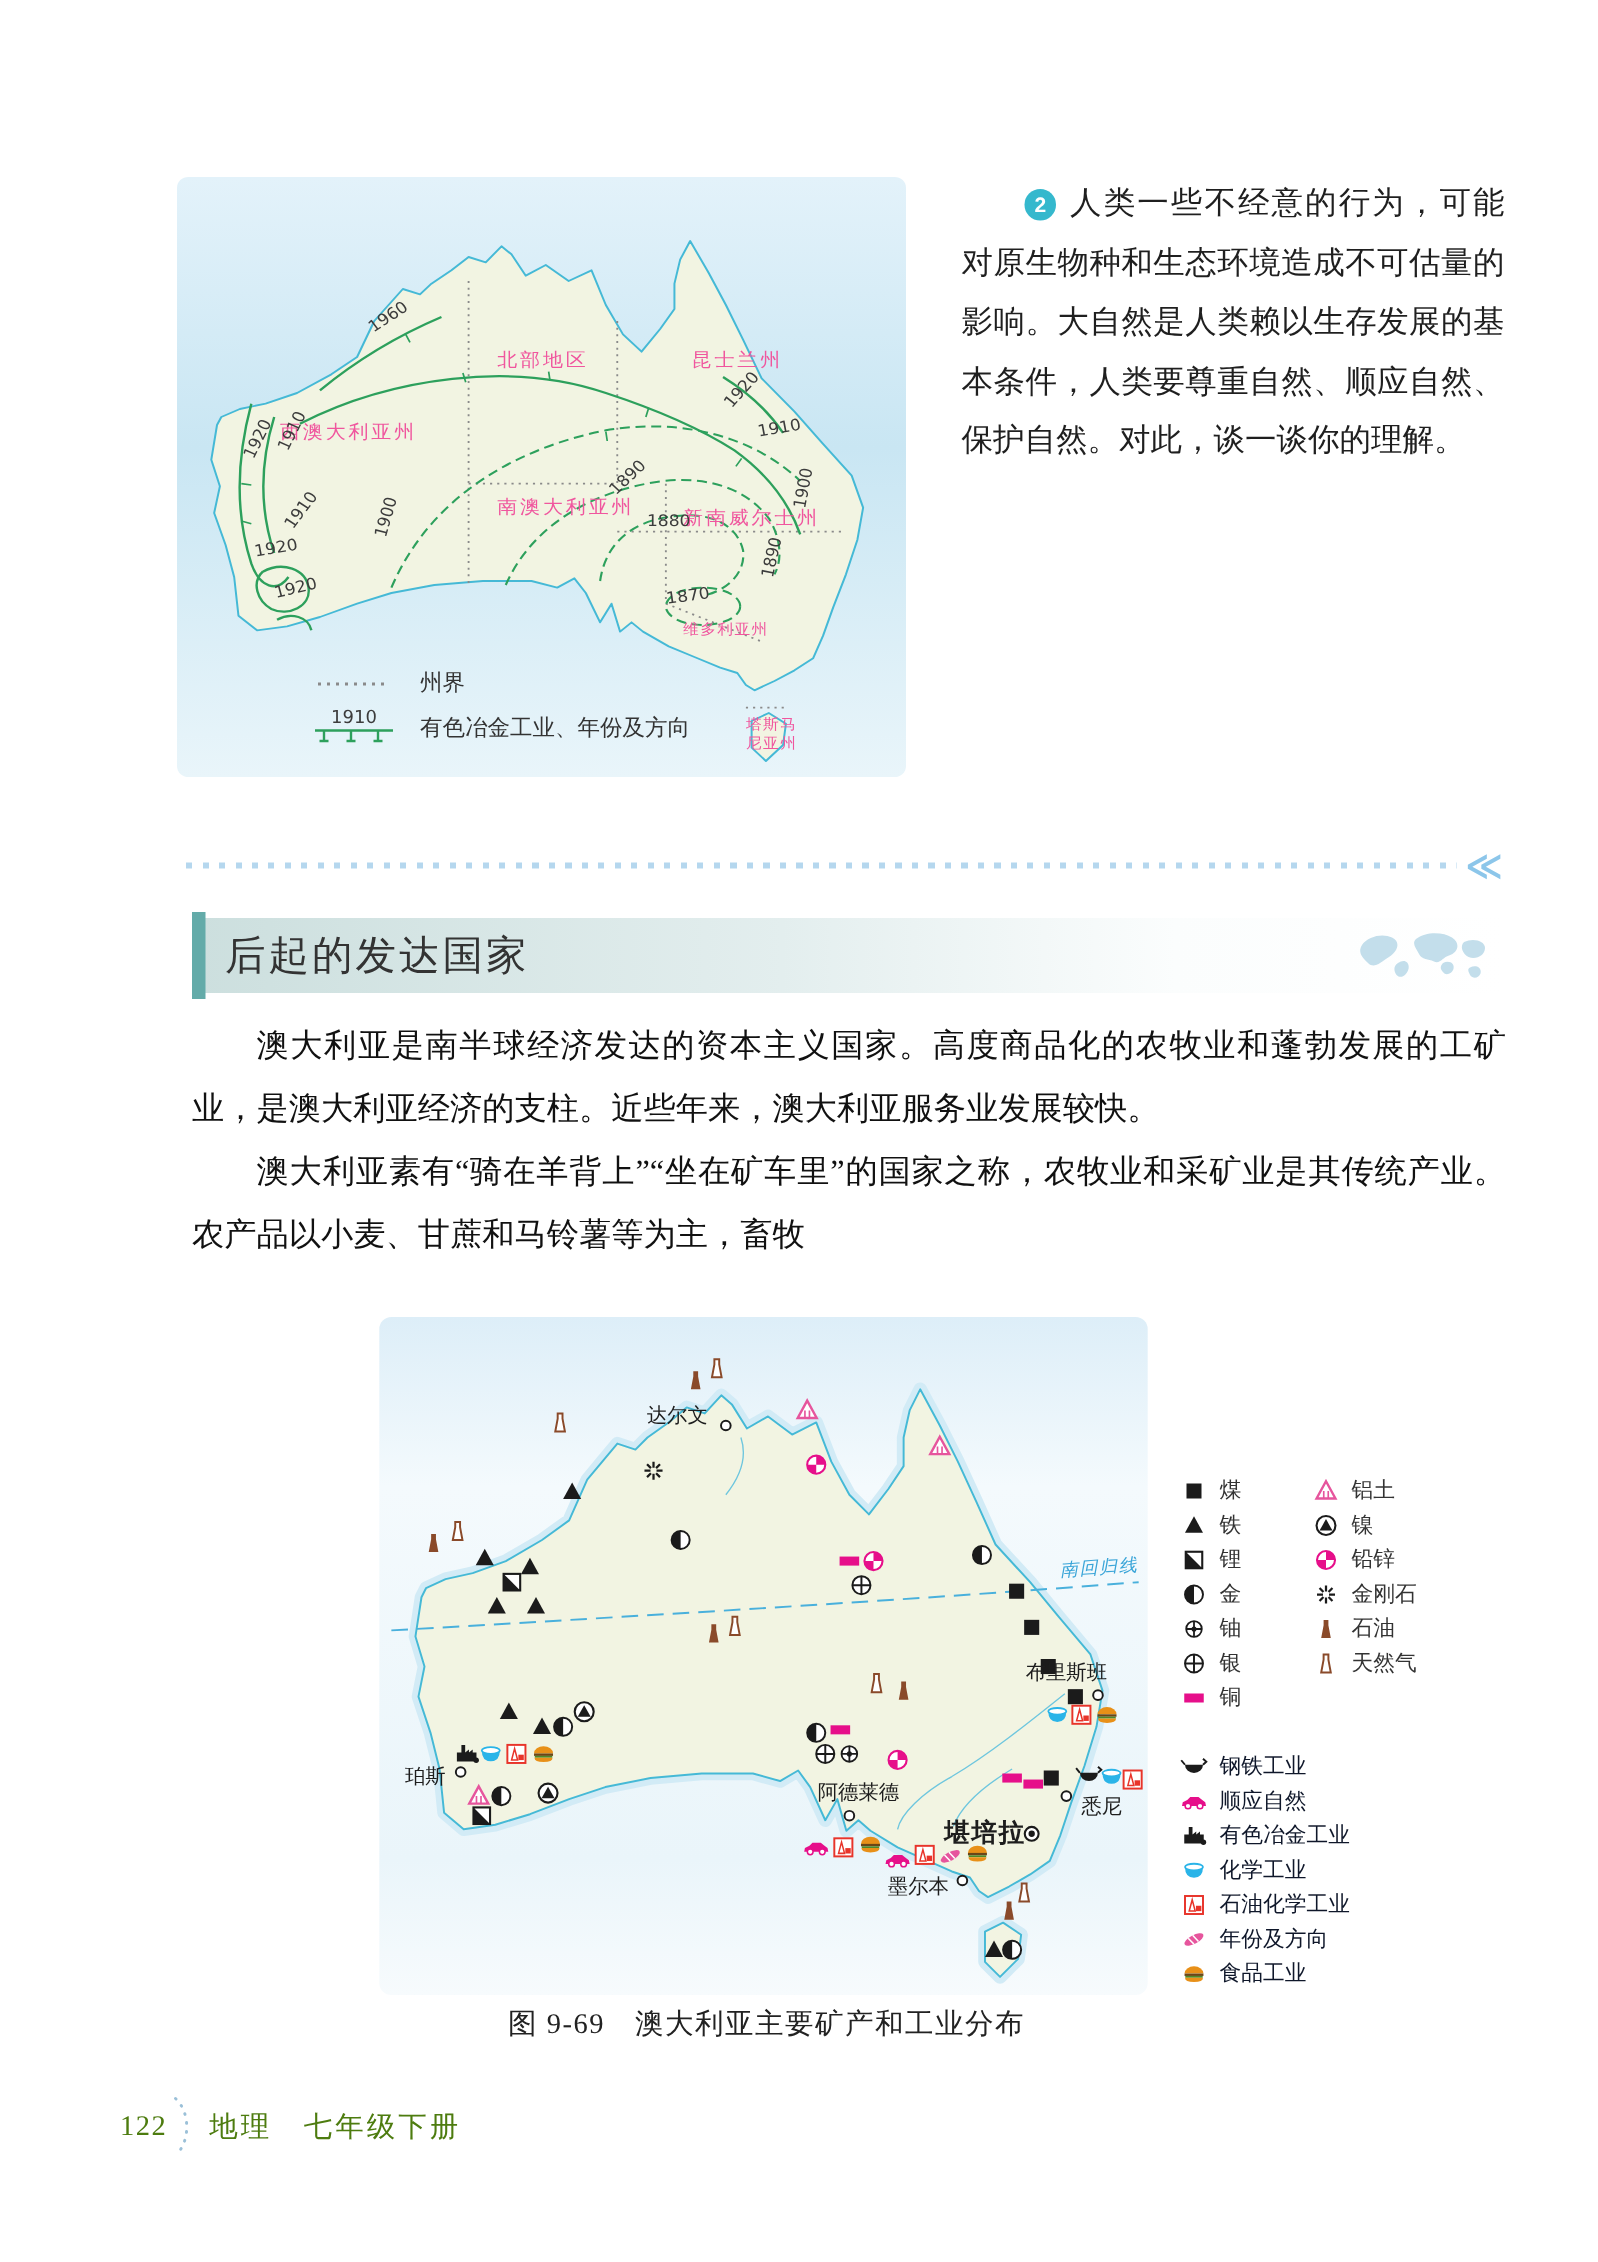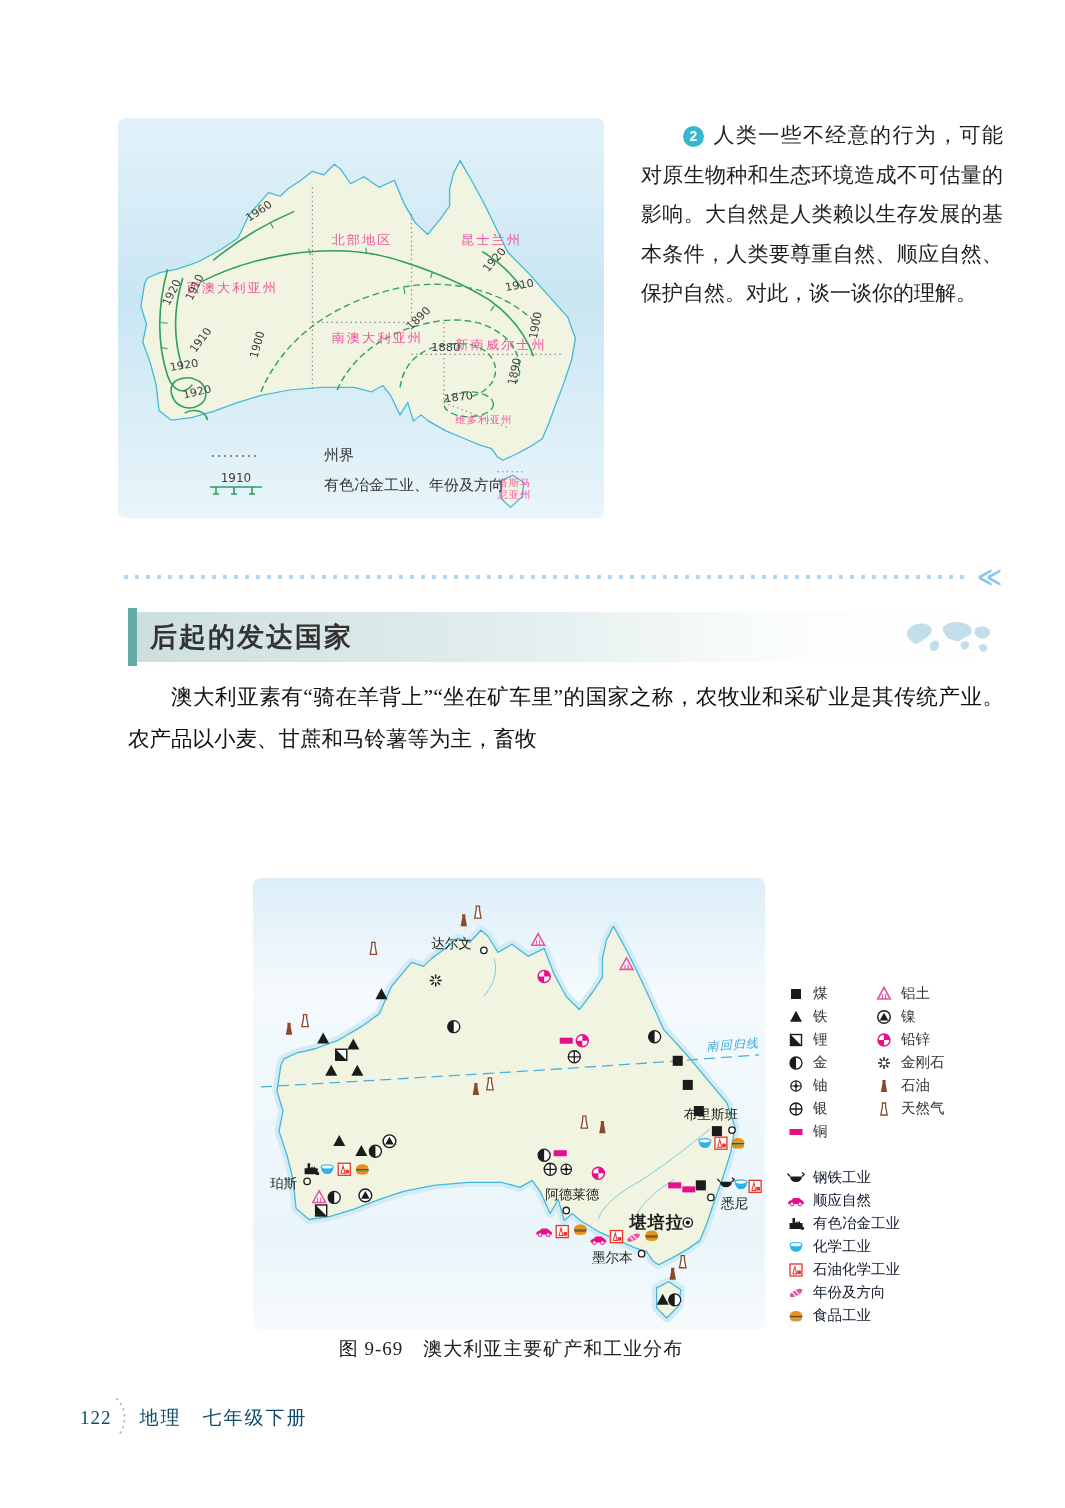--- a/index.html
+++ b/index.html
@@ -11,21 +11,21 @@
   .land{fill:#f2f4e2;stroke:#45b9d6;stroke-width:1.4;stroke-linejoin:round;}
   .stateline{fill:none;stroke:#8a8a8a;stroke-width:1.3;stroke-dasharray:1.5 3.5;}
   .inv{fill:none;stroke:#2da05c;stroke-width:1.7;}
   .inv.dash{stroke-dasharray:7 4;stroke-width:1.5;}
   .inv.tick{stroke-width:1.2;}
   .m1-region{fill:#f0569e;font-size:14px;letter-spacing:2px;font-family:"Liberation Sans",sans-serif;text-anchor:middle;}
   .m1-region.small{font-size:11px;letter-spacing:1px;}
   .m1-year{fill:#3c3c3c;font-size:12px;font-family:"DejaVu Sans",sans-serif;text-anchor:middle;}
 
   .fig68-legend{position:absolute;left:86px;top:328px;font-family:"Liberation Sans",sans-serif;font-size:15px;color:#333;}
-  .fig68-legend .row{display:flex;align-items:center;margin-bottom:8px;gap:44px;}
+  .fig68-legend .row{display:flex;align-items:center;margin-bottom:8px;}
   .fig68-legend .sample{width:64px;margin-right:12px;display:flex;flex-direction:column;align-items:center;}
   .fig68-legend .yr{font-size:12px;color:#3c3c3c;line-height:10px;font-family:"DejaVu Sans",sans-serif;}
   .fig-caption{font-size:19px;color:#222;text-align:center;letter-spacing:1px;}
   .fig68-caption{position:absolute;left:0;top:398px;width:505px;}
 
   
   .questions{position:absolute;left:641px;top:116px;width:362px;}
   .questions p{margin:0;font-size:21px;line-height:39.5px;text-align:justify;text-indent:2em;color:#1f1f1f;}
   .qnum{display:inline-block;width:21px;height:21px;border-radius:50%;background:#35b8cd;color:#fff;
         font-family:"Liberation Sans",sans-serif;font-size:14px;font-weight:bold;line-height:21px;
@@ -34,21 +34,21 @@
   
   .divider{position:absolute;left:124px;top:566px;width:878px;height:22px;display:flex;align-items:center;}
   .divider .dots{flex:1;height:4px;background:repeating-linear-gradient(90deg,#b5d7ee 0 4px,transparent 4px 11px);}
   .divider .chev{color:#8cc6ea;font-size:24px;font-weight:bold;margin-left:6px;font-family:"DejaVu Sans",sans-serif;line-height:20px;}
 
   
   .section-header{position:absolute;left:128px;top:612px;width:874px;height:50px;
      background:linear-gradient(90deg,#ccdfde 0%,#e3eeee 45%,#fbfdfd 75%,#ffffff 100%);}
   .section-header .bar{position:absolute;left:0;top:-4px;width:9px;height:58px;background:#63aba9;}
   .section-header h2{margin:0;padding-left:22px;line-height:50px;font-size:27px;letter-spacing:2px;
-     font-family:"Liberation Sans",sans-serif;color:#333;font-weight:bold;}
+     font-family:"Liberation Sans",sans-serif;color:#333;font-weight:normal;}
   .section-header .world{position:absolute;right:8px;top:4px;opacity:.85;}
 
   
   .bodytext{position:absolute;left:128px;top:676px;width:876px;}
   .bodytext p{margin:0;font-size:21.5px;line-height:42px;text-indent:2em;text-align:justify;color:#111;}
 
   
   #map2{position:absolute;left:251px;top:878px;width:516px;height:452px;}
   .land2{fill:#f2f4e2;stroke:#45b9d6;stroke-width:1.3;stroke-linejoin:round;}
   .halo{fill:#f2f4e2;stroke:#d2ebf6;stroke-width:9;stroke-linejoin:round;}
@@ -61,21 +61,21 @@
 
   .mineral-legend{position:absolute;left:786px;top:982px;display:grid;grid-template-columns:88px auto;
      grid-auto-rows:23px;font-family:"Liberation Sans",sans-serif;font-size:14.5px;color:#333;}
   .industry-legend{position:absolute;left:786px;top:1166px;font-family:"Liberation Sans",sans-serif;
      font-size:14.5px;color:#0f172a;}
   .leg-row{display:flex;align-items:center;height:23px;}
   .leg-row svg{margin-right:7px;flex:none;}
   .fig69-caption{position:absolute;left:255px;top:1336px;width:512px;}
 
   
-  .footer{position:absolute;left:80px;top:1396px;display:flex;align-items:center;font-size:19px;color:#0c4a6e;}
+  .footer{position:absolute;left:80px;top:1396px;display:flex;align-items:center;font-size:19px;color:#4d7c0f;}
   .footer .pagenum{font-family:"Liberation Serif",serif;letter-spacing:1px;}
   .footer .arc{margin:0 10px 0 2px;}
   .footer .book{letter-spacing:2px;}
 </style>
 </head>
 <body>
 
 <svg width="0" height="0" style="position:absolute" aria-hidden="true">
   <defs>
     <g id="sym-coal">
@@ -257,20 +257,21 @@
       <path d="M30,26 C34,23 38,25 37,30 C36,34 32,37 29,34 C27,31 27,28 30,26 Z"></path>
       <path d="M42,10 C48,5 60,5 66,9 C72,13 70,19 64,21 C60,22 58,27 54,25 C50,23 46,24 44,20 C42,16 39,13 42,10 Z"></path>
       <path d="M60,26 C64,24 68,26 67,30 C66,33 62,35 60,32 C58,30 58,28 60,26 Z"></path>
       <path d="M74,12 C80,9 88,11 88,16 C88,21 82,24 77,22 C73,20 71,15 74,12 Z"></path>
       <path d="M78,29 C82,27 86,29 85,33 C84,36 80,37 78,34 C77,32 76,30 78,29 Z"></path>
     </g>
   </svg>
 </div>
 
 <div class="bodytext">
+  <p>澳大利亚是南半球经济发达的资本主义国家。高度商品化的农牧业和蓬勃发展的工矿业，是澳大利亚经济的支柱。近些年来，澳大利亚服务业发展较快。</p>
   <p>澳大利亚素有“骑在羊背上”“坐在矿车里”的国家之称，农牧业和采矿业是其传统产业。农产品以小麦、甘蔗和马铃薯等为主，畜牧</p>
 </div>
 
 <svg id="map2" viewBox="0 0 510 450">
   <defs>
     <linearGradient id="sea2" x1="0" y1="0" x2="0" y2="1">
       <stop offset="0" stop-color="#ddeef8"></stop>
         <stop offset="0.25" stop-color="#f4fafd"></stop>
         <stop offset="0.8" stop-color="#eaf5fa"></stop>
         <stop offset="1" stop-color="#f7fbfd"></stop>

